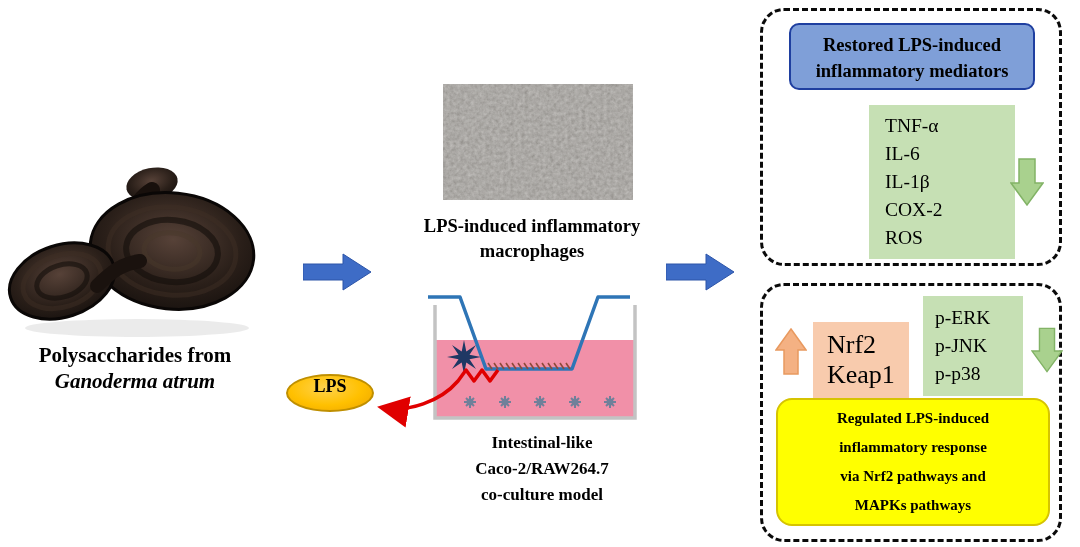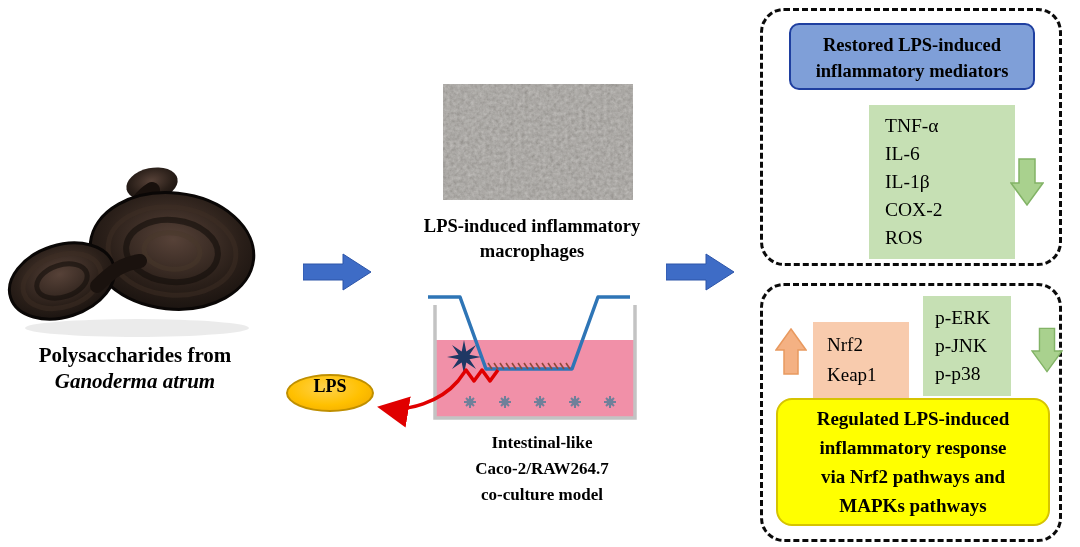--- a/index.html
+++ b/index.html
@@ -28,31 +28,31 @@
     position:absolute;left:26px;top:12px;width:246px;padding:7px 0 4px 0;
     background:#7f9fd8;border:2.5px solid #1f3fa0;border-radius:10px;box-sizing:border-box;
     text-align:center;font-weight:bold;font-size:18.5px;line-height:26px;
   }
   .green-list{
     position:absolute;left:106px;top:94px;width:146px;box-sizing:border-box;
     background:#c6e0b4;padding:7px 0 7px 16px;font-size:19.5px;line-height:28px;
   }
   .peach-box{
     position:absolute;left:50px;top:36px;width:96px;box-sizing:border-box;
-    background:#f8cbad;padding:8px 0 8px 14px;font-size:19px;line-height:30px;
+    background:#f8cbad;padding:8px 0 8px 14px;font-size:26px;line-height:30px;
   }
   .mapk-box{
-    position:absolute;left:160px;top:10px;width:88px;box-sizing:border-box;
+    position:absolute;left:160px;top:10px;width:100px;box-sizing:border-box;
     background:#c6e0b4;padding:8px 16px 8px 12px;font-size:19.5px;line-height:28px;
   }
   .yellow-box{
     position:absolute;left:13px;top:112px;width:274px;height:128px;box-sizing:border-box;
     background:#ffff00;border:2px solid #d6c400;border-radius:16px;
     display:flex;flex-direction:column;align-items:center;justify-content:center;
-    text-align:center;font-weight:bold;font-size:19px;line-height:29px;
+    text-align:center;font-weight:bold;font-size:15px;line-height:29px;
   }
   svg{display:block;}
   .noclick{pointer-events:none;}
 </style>
 </head>
 <body>
 
 <div class="canvas">
 
   <div class="abs" style="left:2px;top:146px;width:270px;height:195px;">

